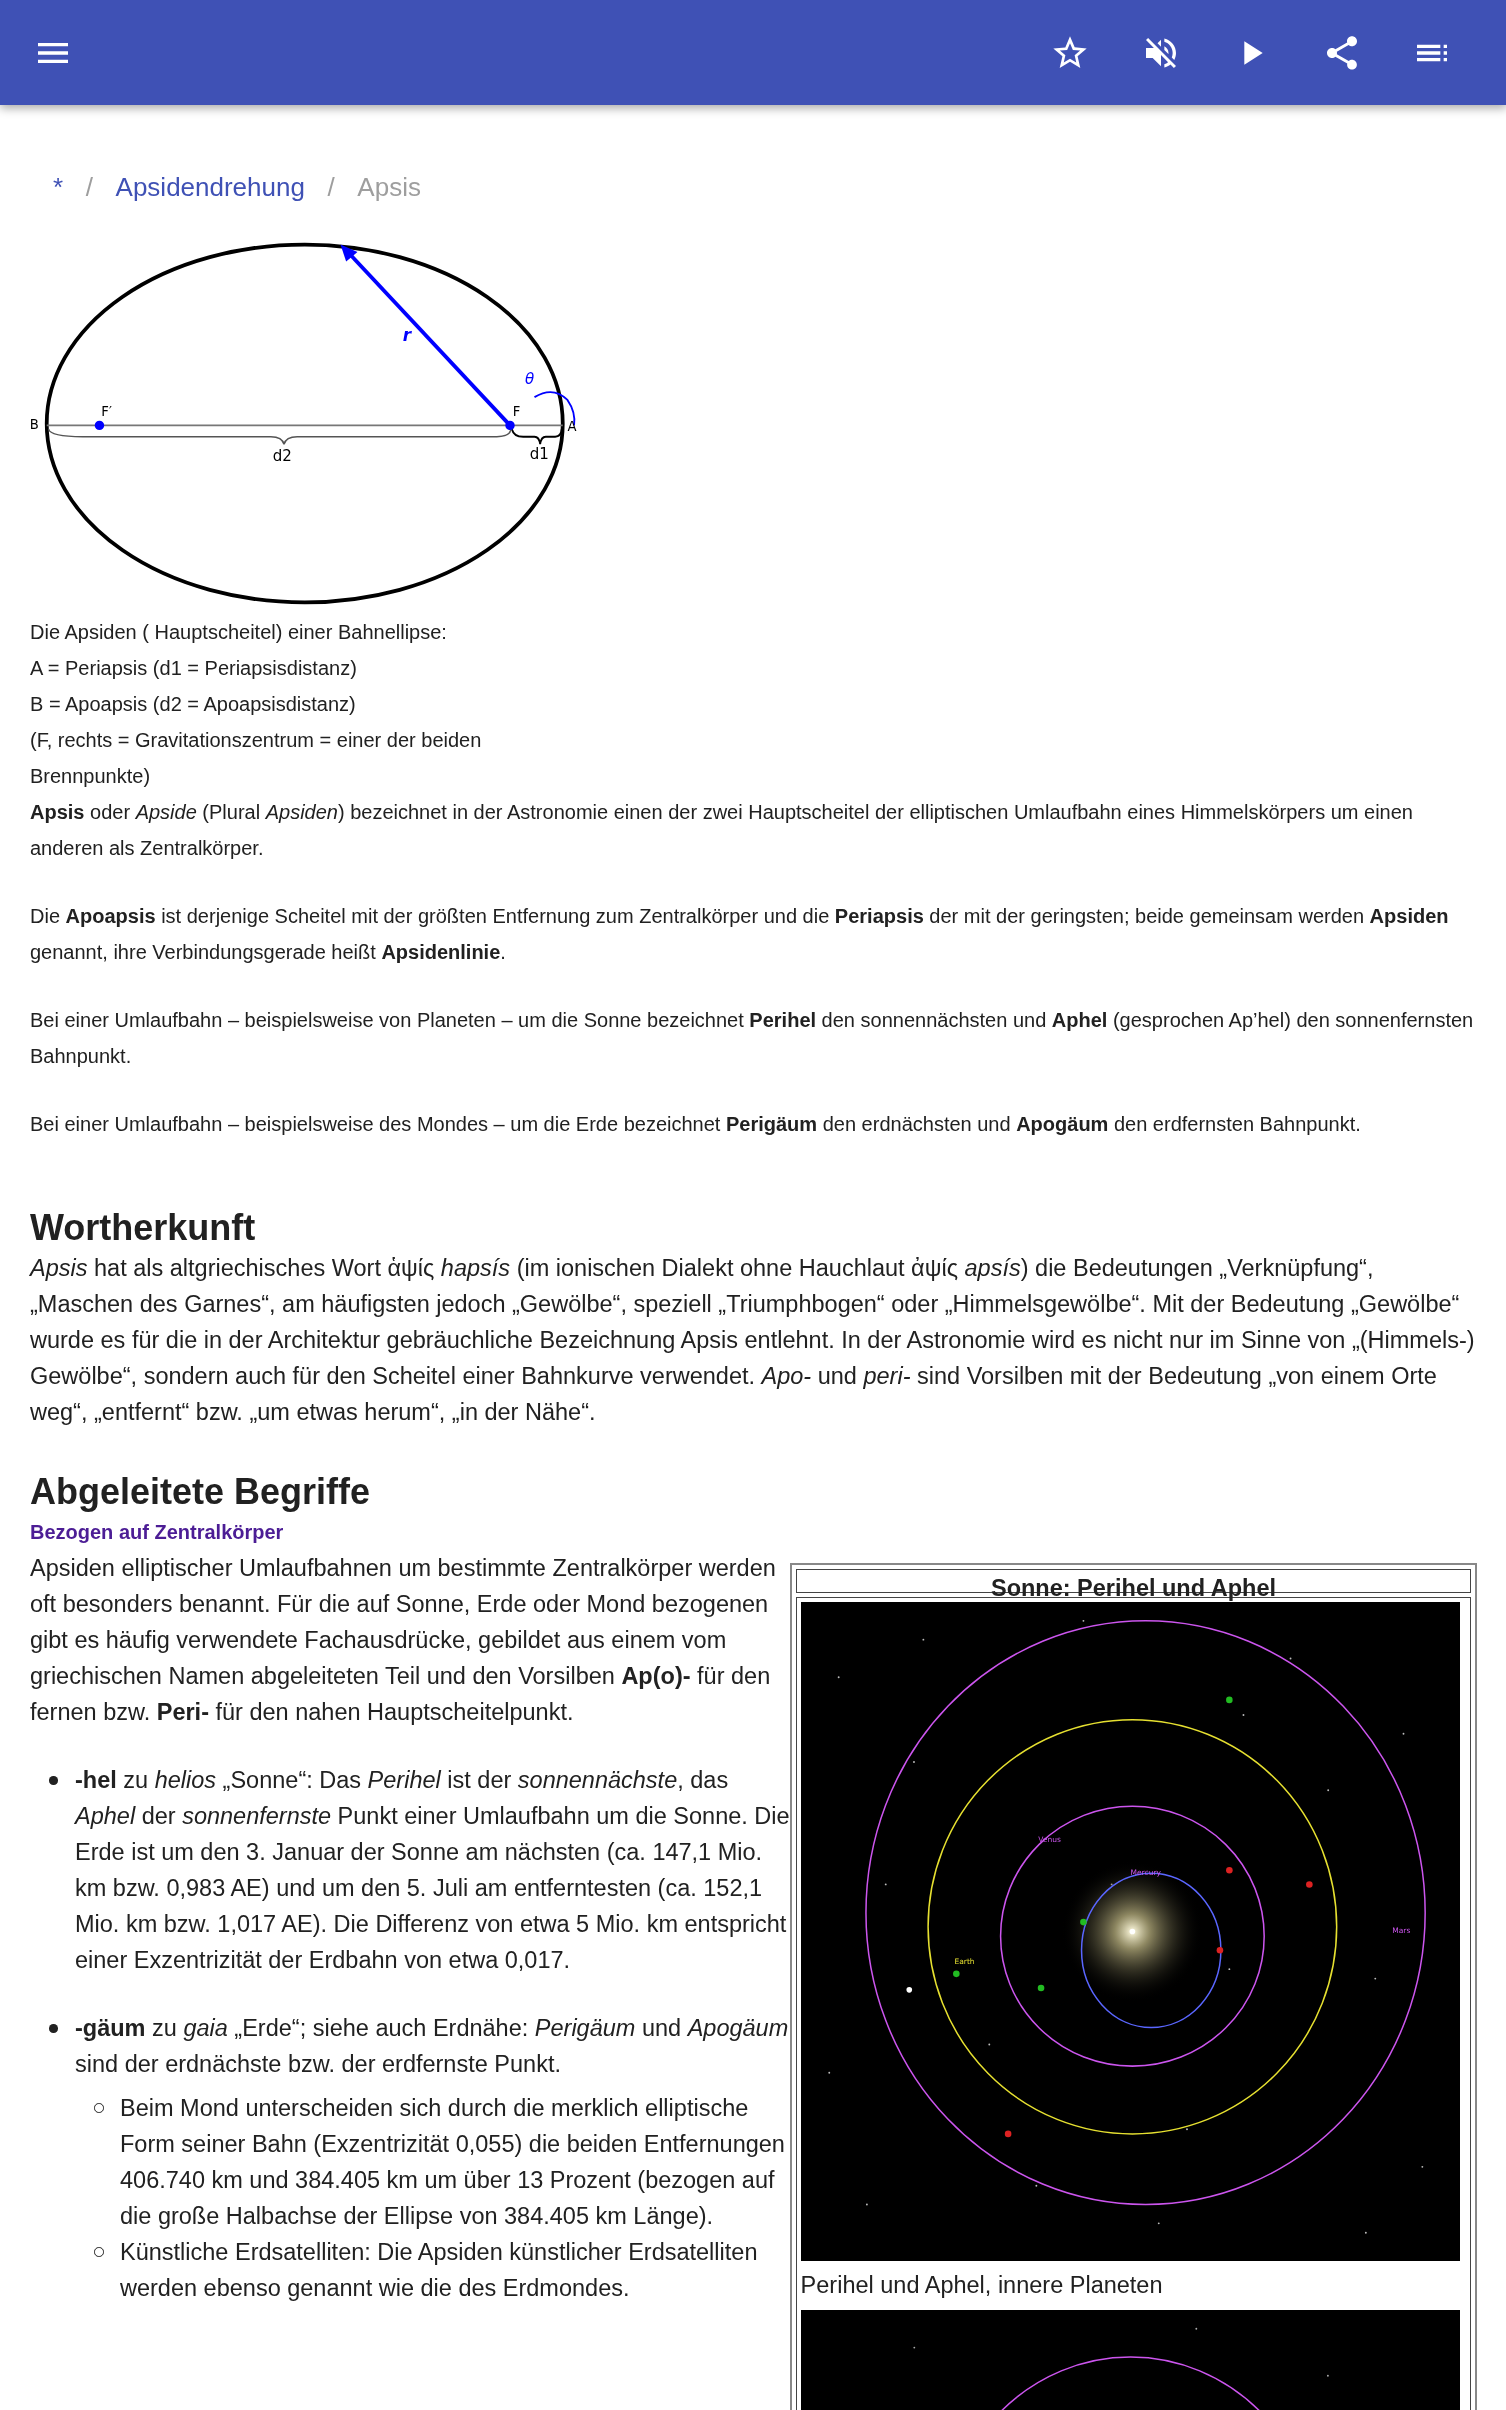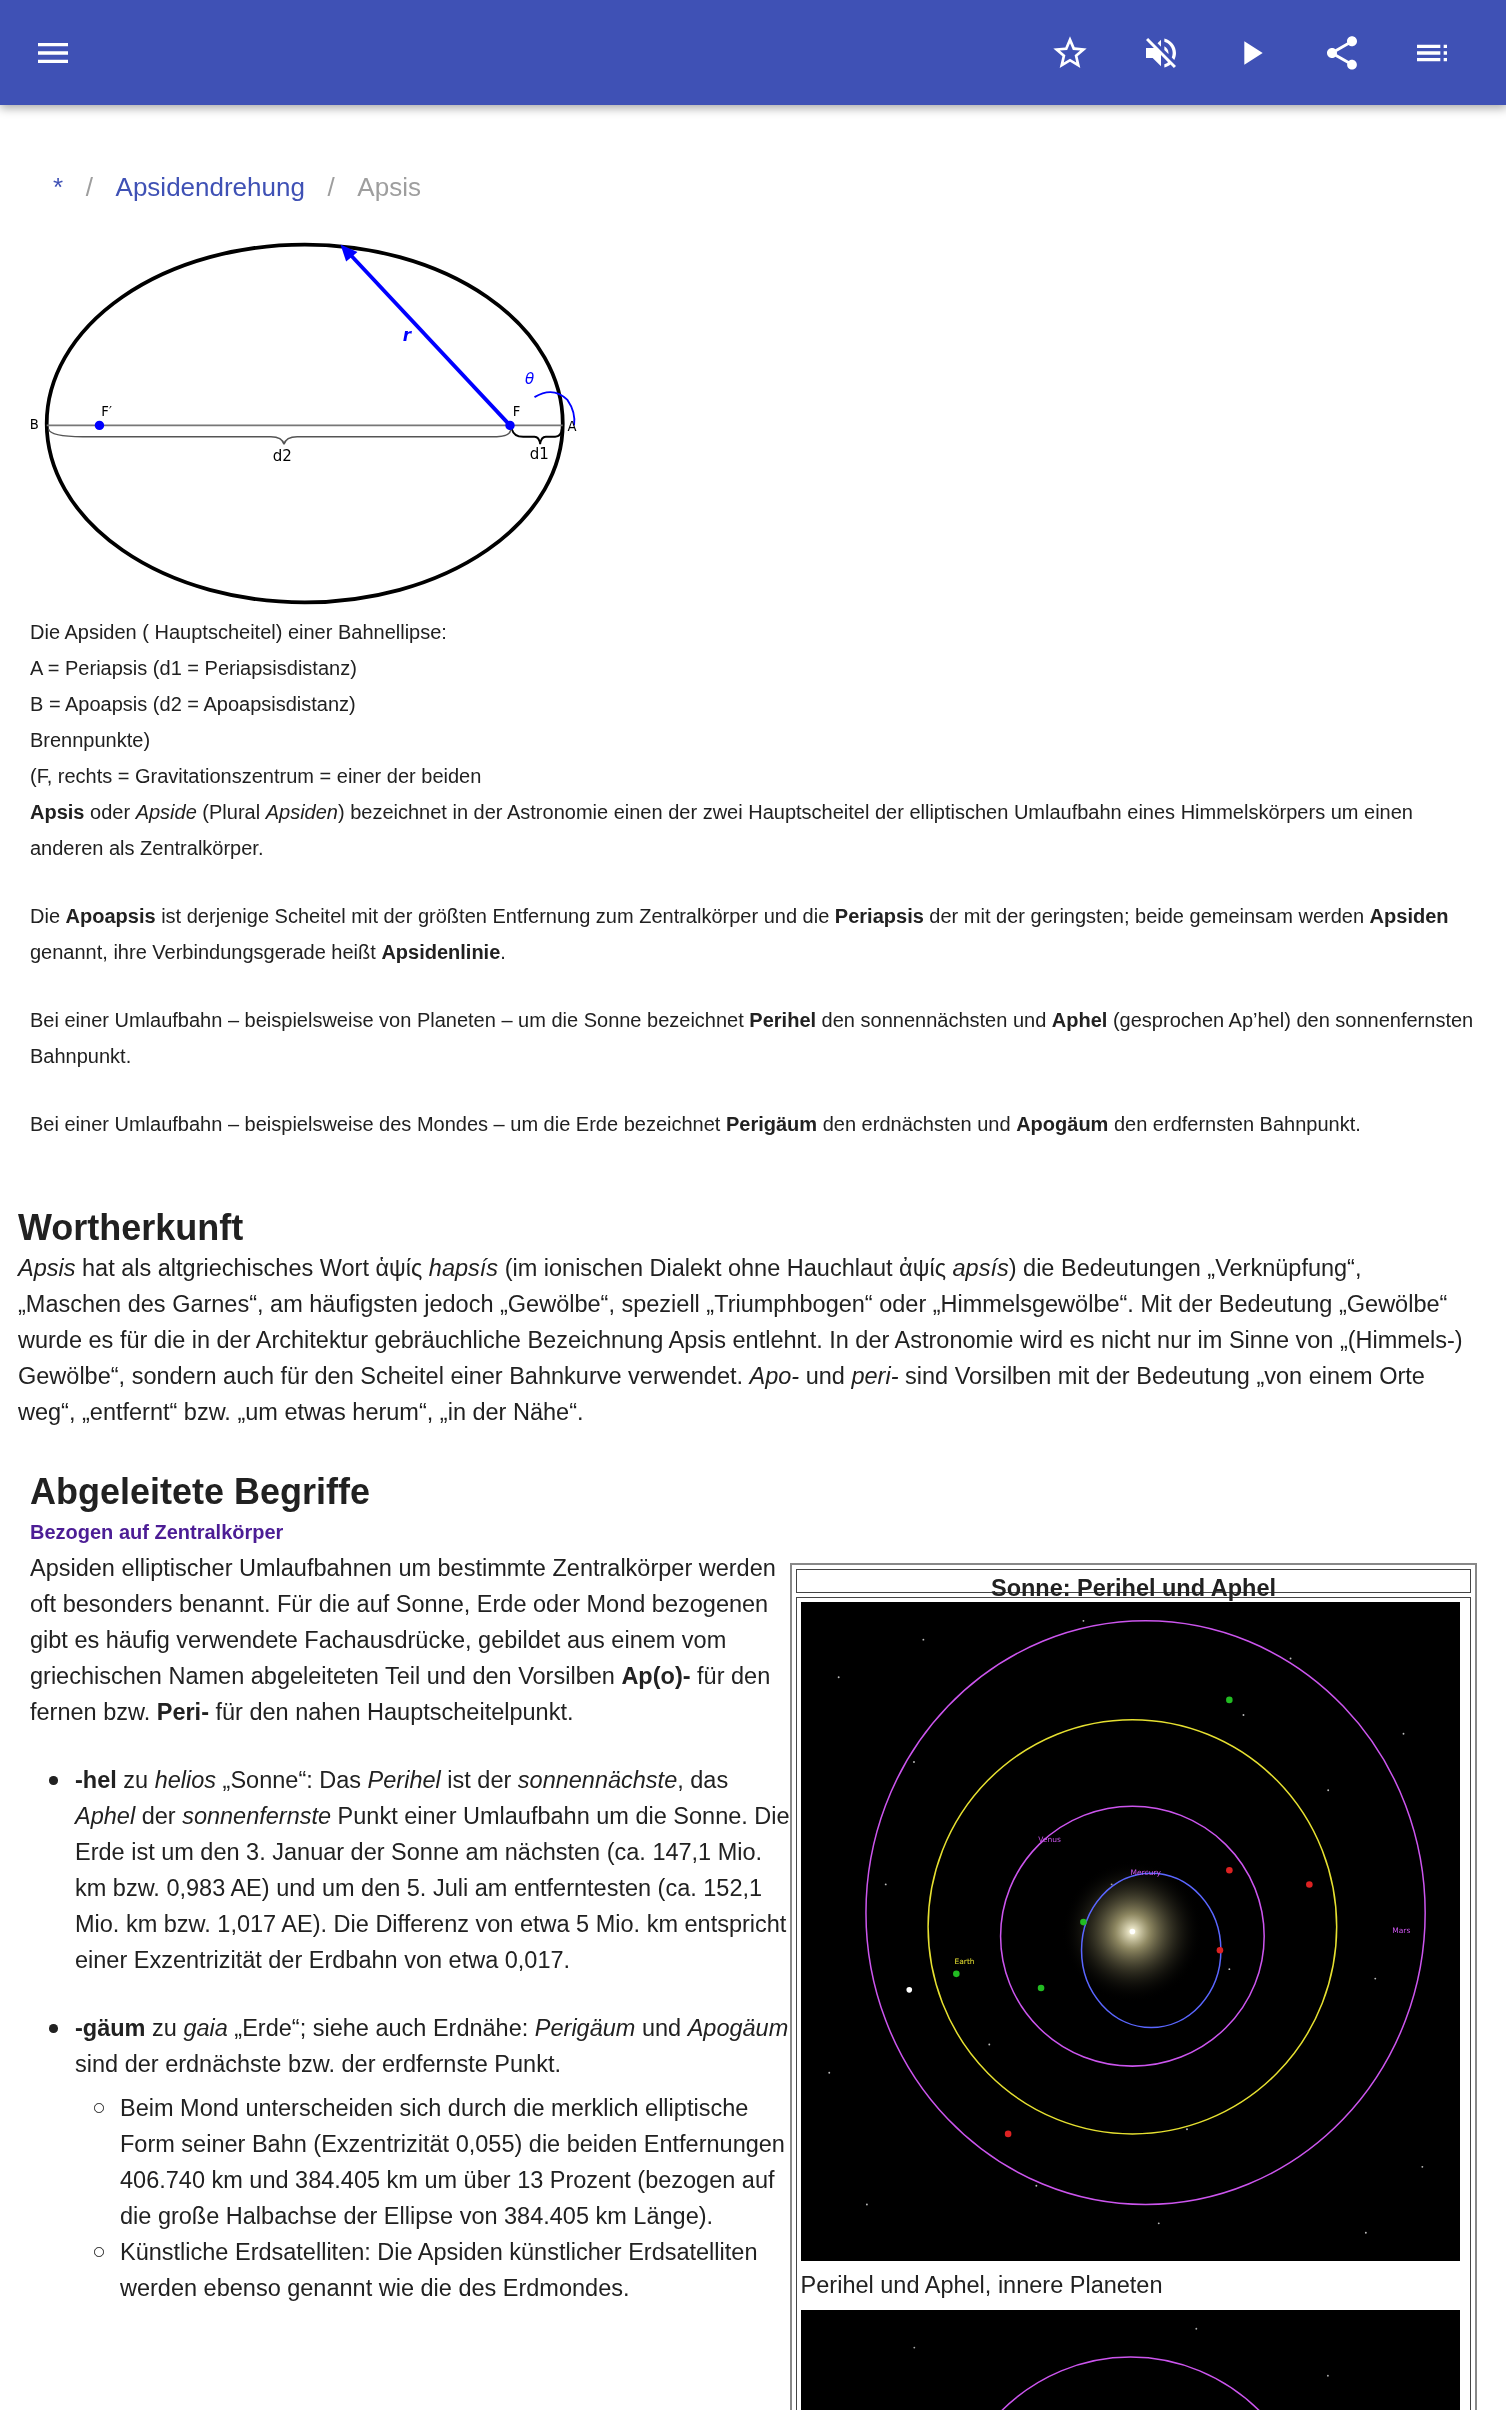--- a/index.html
+++ b/index.html
@@ -25,21 +25,21 @@
   .caption { line-height: 36px; }
   .para { margin-top: 0; }
   .para + .para { margin-top: 32px; }
   .caption + .para { margin-top: 0; }
   b { font-weight: bold; }
   i { font-style: italic; }
 
   h2 { font-size: 36px; line-height: 45px; font-weight: bold; color: #212121; }
   h3 { font-size: 20px; line-height: 36px; font-weight: bold; color: #4c1d95; }
 
-  .sec-wort { position: absolute; left: 18px; top: 1205px; width: 1450px; font-size: 23.5px; line-height: 36px; }
+  .sec-wort { position: absolute; left: 30px; top: 1205px; width: 1450px; font-size: 23.5px; line-height: 36px; }
   .sec-abg { position: absolute; left: 30px; top: 1469px; width: 1450px; font-size: 23.5px; line-height: 36px; }
 
   .leftcol { width: 763px; }
   ul.l1 { list-style: none; margin-top: 32px; padding-left: 45px; }
   ul.l1 > li { position: relative; margin-bottom: 32px; }
   ul.l1 > li::before { content: ""; position: absolute; left: -26px; top: 14px; width: 8.5px; height: 8.5px; border-radius: 50%; background: #212121; }
   ul.l2 { list-style: none; padding-left: 45px; margin-top: 8px; }
   ul.l2 > li { position: relative; }
   ul.l2 > li::before { content: ""; position: absolute; left: -26px; top: 13px; width: 7.5px; height: 7.5px; border-radius: 50%; border: 1.9px solid #212121; background: transparent; }
   ul.l3 { list-style: none; padding-left: 45px; }
@@ -115,22 +115,22 @@
   <text x="530" y="158" font-size="16" font-style="italic" fill="#0000ff" font-family="DejaVu Sans, sans-serif">θ</text>
   <text x="262" y="240" font-size="16" font-family="DejaVu Sans, sans-serif">d2</text>
   <text x="535" y="238" font-size="16" font-family="DejaVu Sans, sans-serif">d1</text>
 </svg>
 
 <div class="content">
   <div class="caption">
     <div>Die Apsiden ( Hauptscheitel) einer Bahnellipse:</div>
     <div>A = Periapsis (d1 = Periapsisdistanz)</div>
     <div>B = Apoapsis (d2 = Apoapsisdistanz)</div>
+    <div>(F, rechts = Gravitationszentrum = einer der beiden</div>
     <div>Brennpunkte)</div>
-    <div>(F, rechts = Gravitationszentrum = einer der beiden</div>
   </div>
   <p class="para"><b>Apsis</b><span> oder </span><i>Apside</i><span> (Plural </span><i>Apsiden</i><span>) bezeichnet in der Astronomie einen der zwei Hauptscheitel der elliptischen Umlaufbahn eines Himmelskörpers um einen anderen als Zentralkörper.</span></p>
   <p class="para"><span>Die </span><b>Apoapsis</b><span> ist derjenige Scheitel mit der größten Entfernung zum Zentralkörper und die </span><b>Periapsis</b><span> der mit der geringsten; beide gemeinsam werden </span><b>Apsiden</b><span> genannt, ihre Verbindungsgerade heißt </span><b>Apsidenlinie</b><span>.</span></p>
   <p class="para"><span>Bei einer Umlaufbahn – beispielsweise von Planeten – um die Sonne bezeichnet </span><b>Perihel</b><span> den sonnennächsten und </span><b>Aphel</b><span> (gesprochen Ap’hel) den sonnenfernsten Bahnpunkt.</span></p>
   <p class="para"><span>Bei einer Umlaufbahn – beispielsweise des Mondes – um die Erde bezeichnet </span><b>Perigäum</b><span> den erdnächsten und </span><b>Apogäum</b><span> den erdfernsten Bahnpunkt.</span></p>
 </div>
 
 <section class="sec-wort">
   <h2>Wortherkunft</h2>
   <p><i>Apsis</i><span> hat als altgriechisches Wort ἁψίς </span><i>hapsís</i><span> (im ionischen Dialekt ohne Hauchlaut ἀψίς </span><i>apsís</i><span>) die Bedeutungen „Verknüpfung“, „Maschen des Garnes“, am häufigsten jedoch „Gewölbe“, speziell „Triumphbogen“ oder „Himmelsgewölbe“. Mit der Bedeutung „Gewölbe“ wurde es für die in der Architektur gebräuchliche Bezeichnung Apsis entlehnt. In der Astronomie wird es nicht nur im Sinne von „(Himmels-) Gewölbe“, sondern auch für den Scheitel einer Bahnkurve verwendet. </span><i>Apo-</i><span> und </span><i>peri-</i><span> sind Vorsilben mit der Bedeutung „von einem Orte weg“, „entfernt“ bzw. „um etwas herum“, „in der Nähe“.</span></p>

